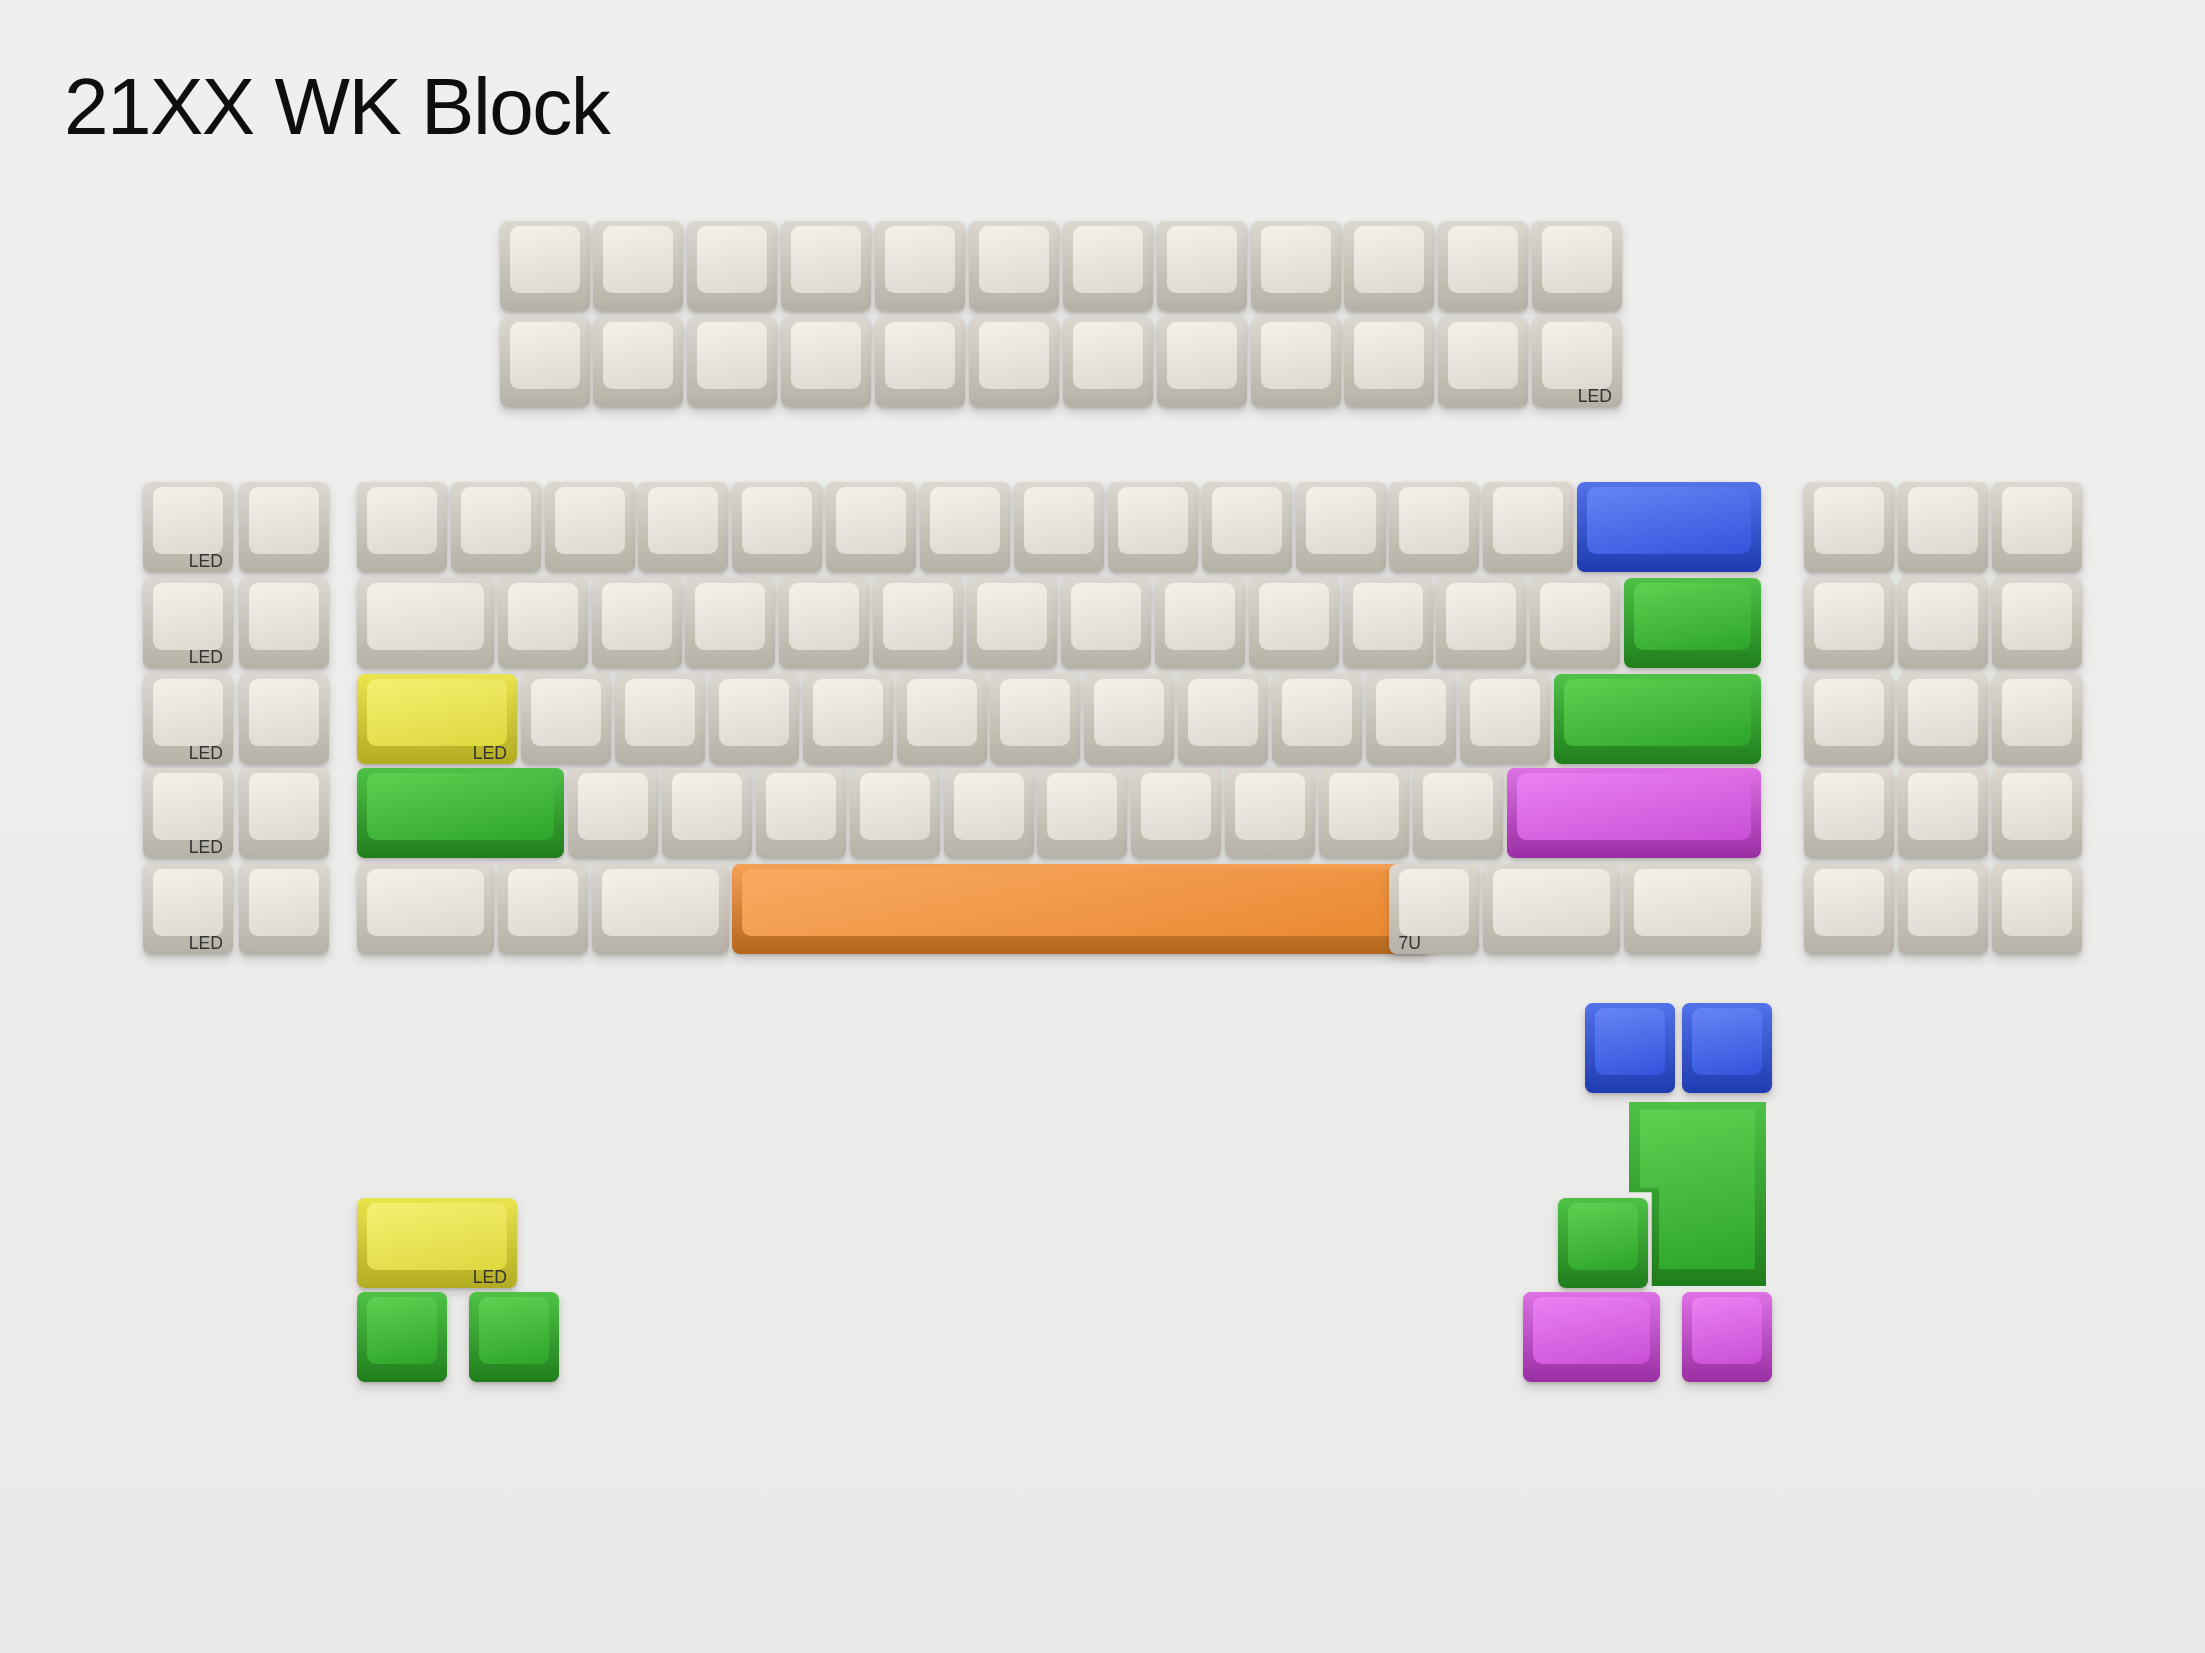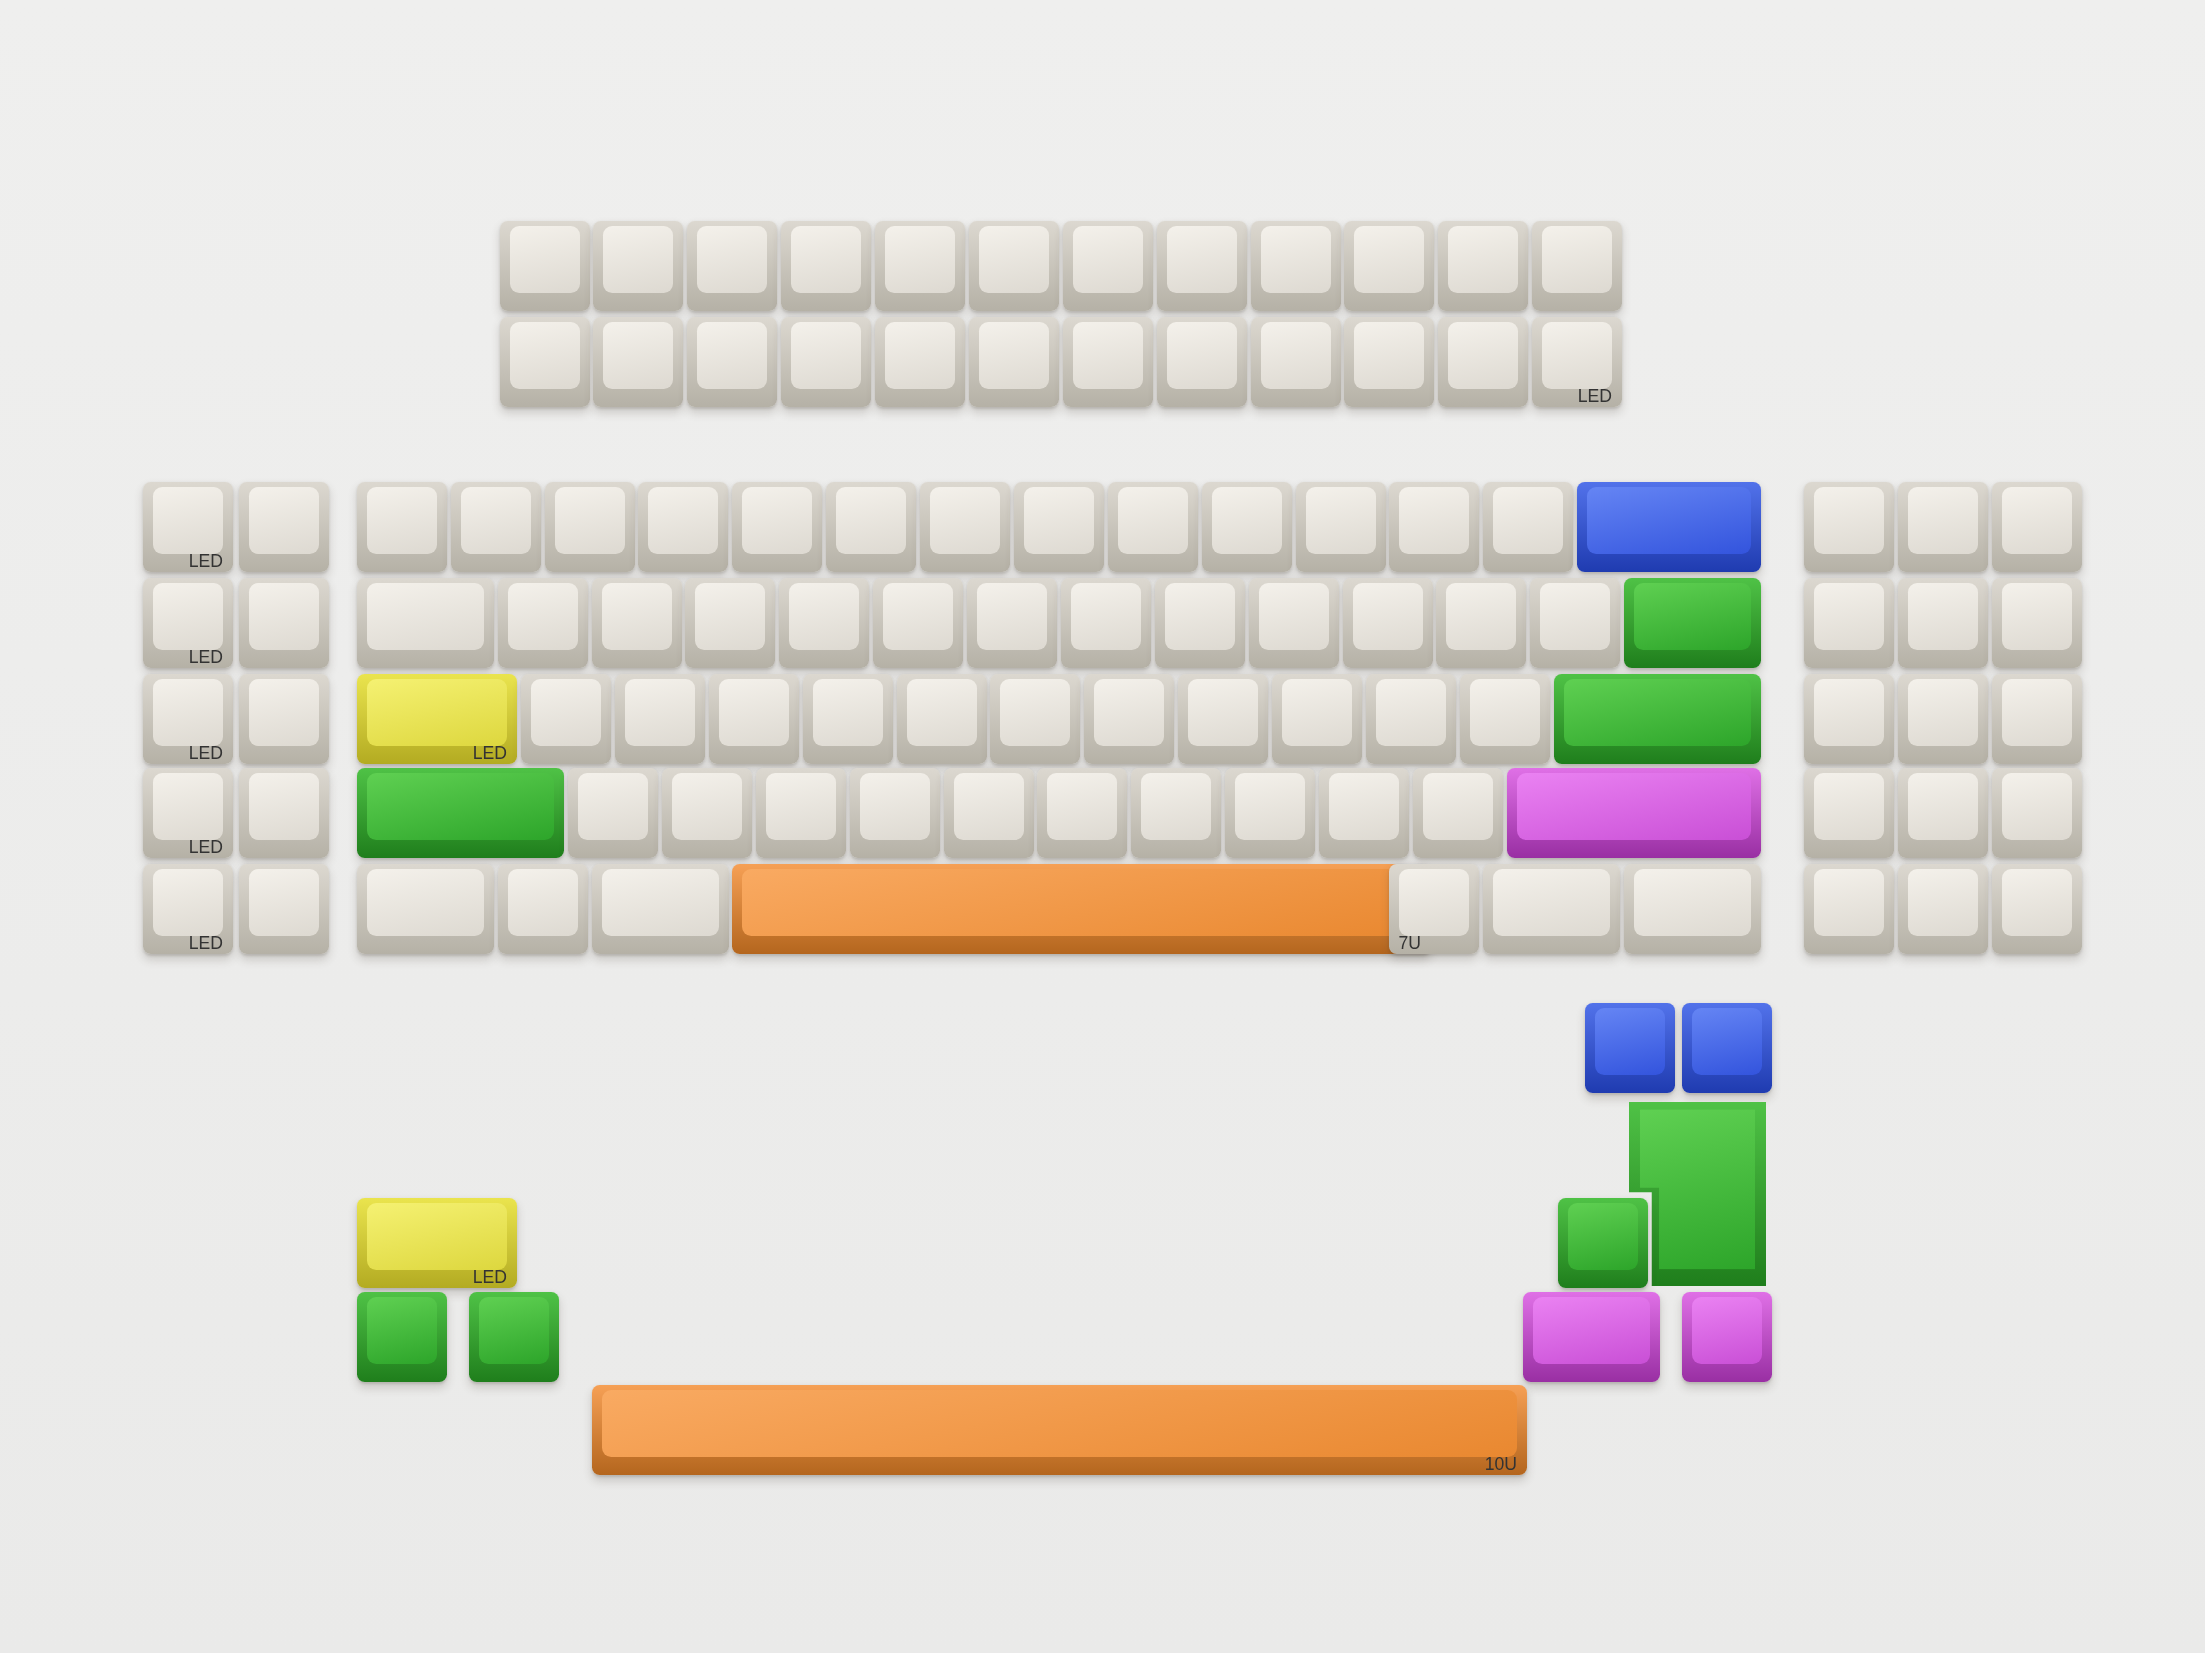--- a/index.html
+++ b/index.html
@@ -64,20 +64,21 @@
     border-radius: 0;
     transform: translateY(-4.6px) scale(0.84, 0.87);
     transform-origin: 50% 50%;
     clip-path: polygon(0 0, 100% 0, 100% 100%, 16.6% 100%, 16.6% 49%, 0 49%);
   }
 </style>
 </head>
 <body>
 
 <div class="board">
+  <h1 class="title">21XX WK Block</h1>
 <div class="section">
       <div class="key" style="--eL: #dcd8d0; --eD: #b5b1a6; --fL: #f4f1eb; --fD: #ddd9d1; left: 500px; top: 221px; width: 90px; height: 90px;">
         <div class="face"></div>
       </div>
       <div class="key" style="--eL: #dcd8d0; --eD: #b5b1a6; --fL: #f4f1eb; --fD: #ddd9d1; left: 593px; top: 221px; width: 90px; height: 90px;">
         <div class="face"></div>
       </div>
       <div class="key" style="--eL: #dcd8d0; --eD: #b5b1a6; --fL: #f4f1eb; --fD: #ddd9d1; left: 687px; top: 221px; width: 90px; height: 90px;">
         <div class="face"></div>
       </div>
@@ -435,20 +436,16 @@
         <div class="face"></div>
       </div>
       <div class="key" style="--eL: #4fc246; --eD: #1f7e1c; --fL: #5fd052; --fD: #2da52a; left: 469px; top: 1292px; width: 90px; height: 90px;">
         <div class="face"></div>
       </div>
       <div class="key" style="--eL: #df70e6; --eD: #992fa3; --fL: #ea82f2; --fD: #c94fd6; left: 1523px; top: 1292px; width: 137px; height: 90px;">
         <div class="face"></div>
       </div>
       <div class="key" style="--eL: #df70e6; --eD: #992fa3; --fL: #ea82f2; --fD: #c94fd6; left: 1682px; top: 1292px; width: 90px; height: 90px;">
         <div class="face"></div>
-      </div>
-      <div class="key" style="--eL: #f6a055; --eD: #b4661e; --fL: #f9aa62; --fD: #e98830; left: 592px; top: 1385px; width: 935px; height: 90px;">
-        <div class="face"></div>
-        <div class="lbl">10U</div>
       </div>
     </div>
   </div>
 
 
 </body></html>

